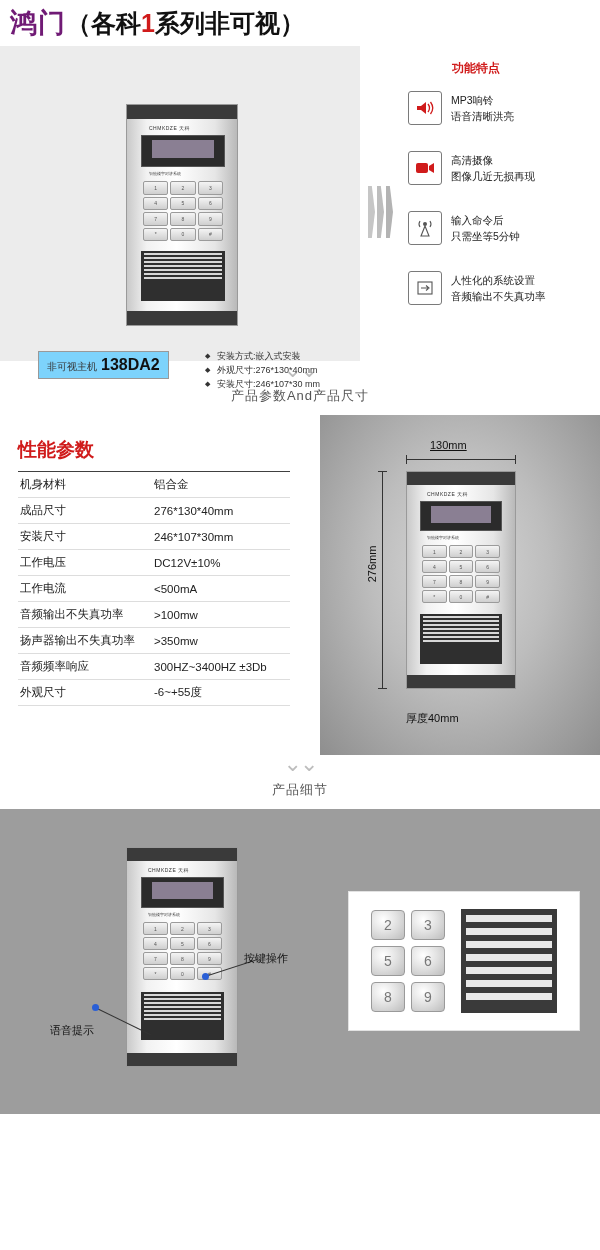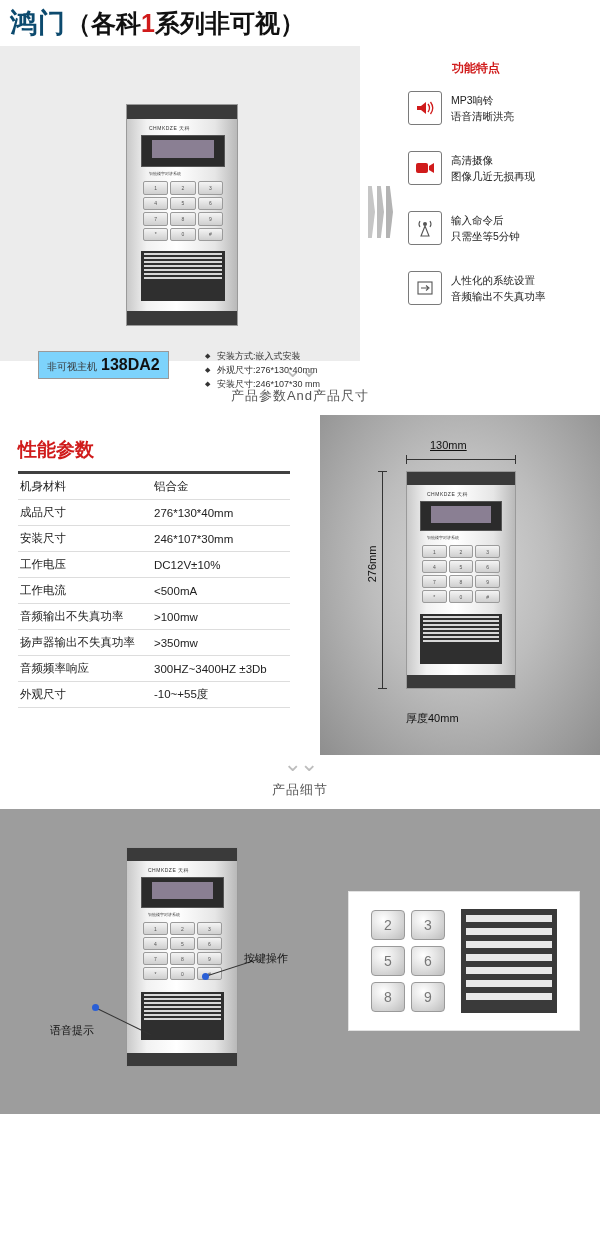--- a/index.html
+++ b/index.html
@@ -15,21 +15,21 @@
 
   
   .header {
     height: 46px;
     display:flex; align-items:center;
     padding-left: 10px;
   }
   .header .brand {
     font-size: 27px;
     font-weight: bold;
-    color: #0c4a6e;
+    color: #701a75;
     letter-spacing: 1px;
   }
   .header .series {
     font-size: 25px;
     font-weight: bold;
     color: #111;
   }
   .header .series .num { color:#d01b1b; }
 
   
@@ -139,21 +139,21 @@
     font-size:19px; color:#d01b1b; font-weight:bold;
   }
   table.params{
     position:absolute; left:18px; top:56px; width:272px;
     border-collapse:collapse;
   }
   table.params td{
     font-size:11.5px; color:#222; padding:5px 2px;
     border-bottom:1px solid #ddd;
   }
-  table.params tr:first-child td{ border-top:3px solid #404040;margin-left:9px; }
+  table.params tr:first-child td{ border-top:1px solid #404040;margin-left:9px; }
   table.params td.k{ width:130px; }
   table.params td.v{ padding-left:6px; }
 
   
   #device2{ position:absolute; left:86px; top:56px; width:110px; height:218px; }
   .dim-top-line{
     position:absolute; left:86px; top:44px; width:110px; height:1px; background:#333;
   }
   .dim-top-line:before,.dim-top-line:after{
     content:""; position:absolute; top:-4px; width:1px;height:9px;background:#333;
@@ -364,21 +364,21 @@
       <tr>
         <td class="k">扬声器输出不失真功率</td>
         <td class="v">&gt;350mw</td>
       </tr>
       <tr>
         <td class="k">音频频率响应</td>
         <td class="v">300HZ~3400HZ ±3Db</td>
       </tr>
       <tr>
         <td class="k">外观尺寸</td>
-        <td class="v">-10~+55度</td>
+        <td class="v">-6~+55度</td>
       </tr>
     </tbody>
       </table>
 
     <div class="right" style="background:transparent; pointer-events:none;">
       <div class="dim-top-line"></div>
       <div class="dim-w-label">130mm</div>
       <div class="dim-left-line"></div>
       <div class="dim-h-label">276mm</div>
       <div class="dim-thick">厚度40mm</div>

